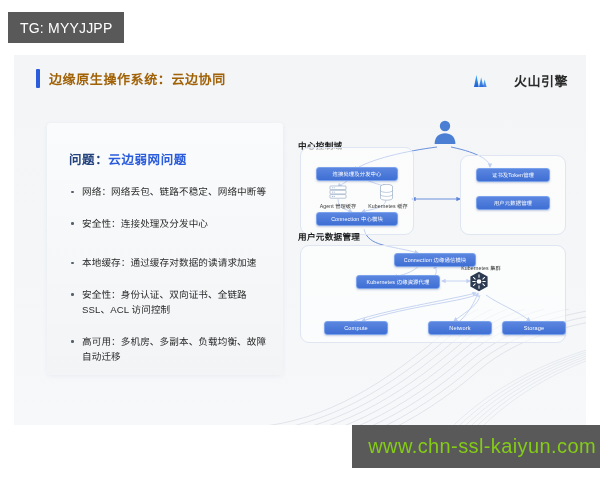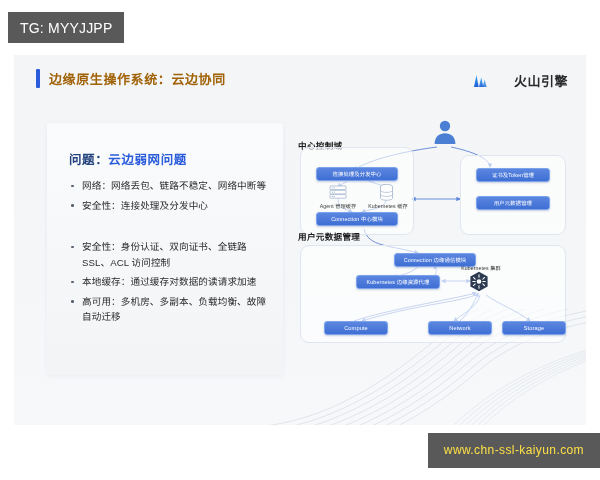--- a/index.html
+++ b/index.html
@@ -29,24 +29,24 @@
     z-index: 40;
     white-space: nowrap;
   }
 
   
   .url-tag {
     position: absolute;
     right: 0px;
     bottom: 12px;
     background: #595959;
-    color: #fde047;
-    font-size: 12px;
+    color: #84cc16;
+    font-size: 20px;
     line-height: 1;
-    padding: 11px 16px 12px 16px;
+    padding: 11px 4px 12px 16px;
     letter-spacing: 0.4px;
     white-space: nowrap;
     z-index: 40;
   }
 
   
   .slide {
     position: absolute;
     left: 14px;
     top: 55px;
@@ -143,20 +143,21 @@
     list-style: none;
   }
   ul.bullets li {
     position: relative;
     padding-left: 13px;
     font-size: 9.6px;
     line-height: 15.5px;
     color: #2c2c2c;
     margin-bottom: 4px;
     letter-spacing: 0.1px;
+    margin-top: 16px;
   }
   ul.bullets li::before {
     content: "";
     position: absolute;
     left: 2px;
     top: 6.5px;
     width: 2.6px;
     height: 2.6px;
     background: #55616f;
     border-radius: 50%;
@@ -269,22 +270,22 @@
         <span class="q">问题：</span><span>云边弱网问题</span>
       </div>
       <ul class="bullets">
         <li>网络：网络丢包、链路不稳定、网络中断等</li>
         <li>安全性：连接处理及分发中心</li>
       </ul>
     </div>
 
     <div class="sec" style="top:116px;">
       <ul class="bullets">
+        <li>本地缓存：通过缓存对数据的读请求加速</li>
         <li>安全性：身份认证、双向证书、全链路 SSL、ACL 访问控制</li>
-        <li>本地缓存：通过缓存对数据的读请求加速</li>
         <li>高可用：多机房、多副本、负载均衡、故障自动迁移</li>
       </ul>
     </div>
   </div>
 
   <div class="diagram">
 
     <svg style="position:absolute;left:0;top:0;" width="280" height="300">
       <defs>
         <marker id="ah" markerWidth="5" markerHeight="5" refX="4" refY="2.5" orient="auto">

